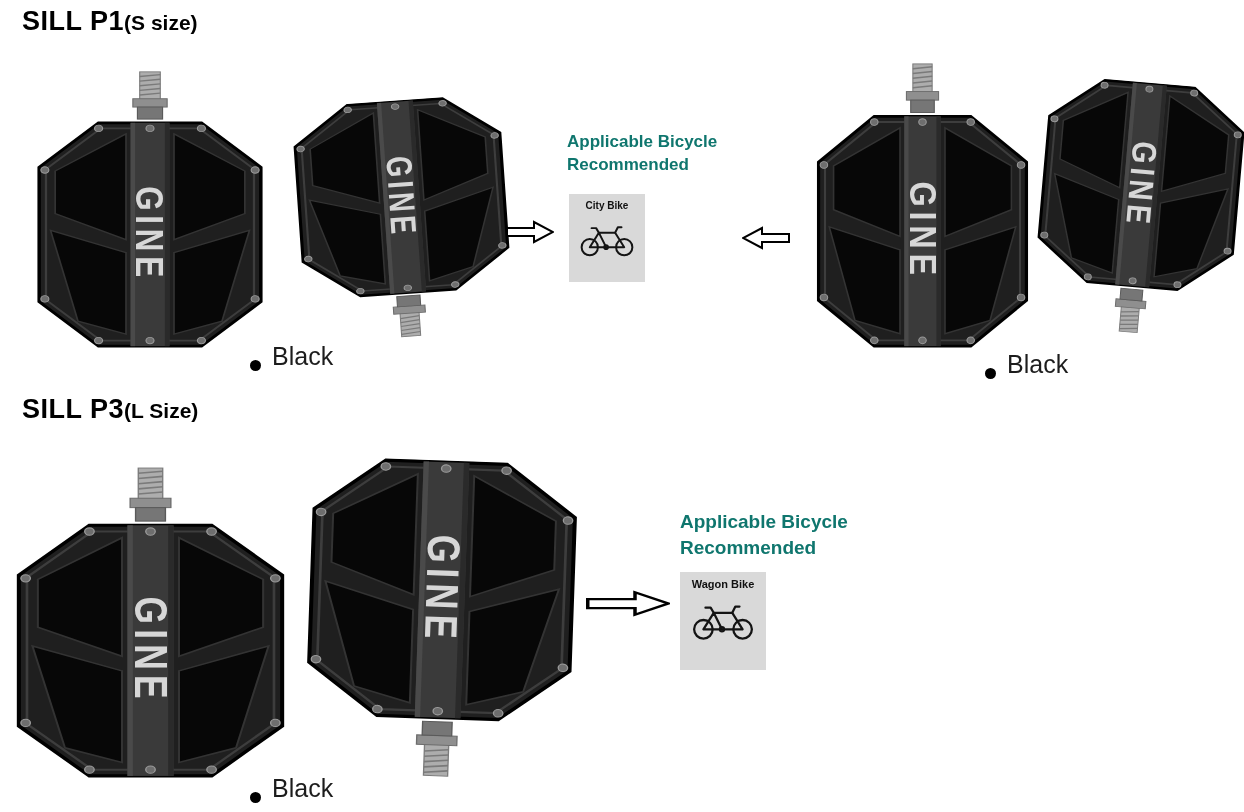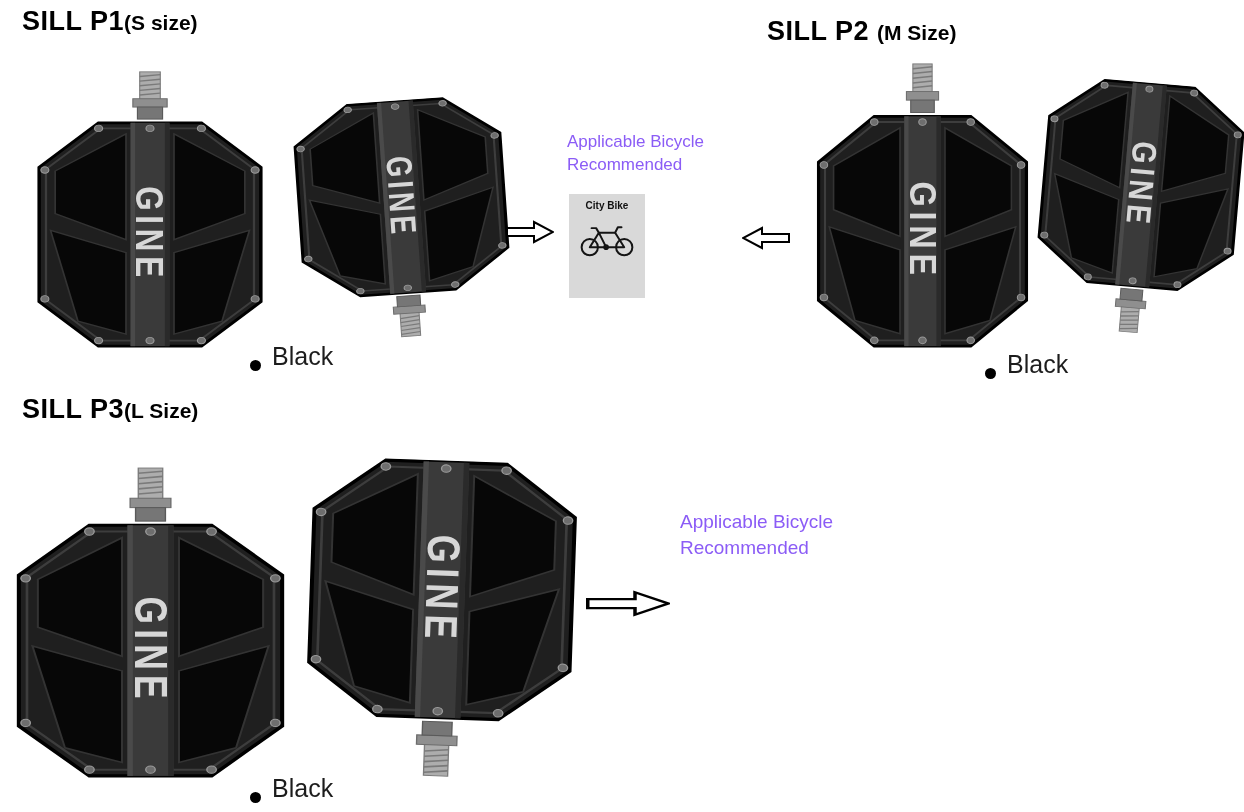--- a/index.html
+++ b/index.html
@@ -6,21 +6,21 @@
   .canvas{
     position:relative;width:1244px;height:812px;background:#ffffff;
     font-family:"Liberation Sans",sans-serif;overflow:hidden;
   }
   .heading{position:absolute;color:#000;font-weight:800;white-space:nowrap;}
   .heading .t{font-size:27px;letter-spacing:.5px;}
   .heading .s{font-size:21px;}
   .pedal{position:absolute;}
   .color-note{position:absolute;display:flex;align-items:flex-end;gap:11px;font-size:25px;color:#1c1c1c;}
   .dot{width:11px;height:11px;border-radius:50%;background:#000;display:inline-block;flex:0 0 auto;}
-  .rec-heading{position:absolute;font-size:17px;font-weight:400;color:#8b5cf6;line-height:1.35;white-space:nowrap;}
+  .rec-heading{position:absolute;font-size:17px;font-weight:700;color:#0f766e;line-height:1.35;white-space:nowrap;}
   .rec-heading.big{font-size:19px;}
   .bike-card{
     position:absolute;background:#d9d9d9;display:flex;flex-direction:column;
     align-items:center;padding-top:6px;box-sizing:border-box;
   }
   .bike-label{font-size:10px;font-weight:700;color:#111;}
   .bike-card.big .bike-label{font-size:11px;}
   .bike-card svg{margin-top:8px;}
   .arrow{position:absolute;}
   .gine{font-family:"Liberation Sans",sans-serif;font-weight:bold;}
@@ -116,35 +116,32 @@
 
   <div class="rec-heading" style="left:567px;top:131px">
     <div>Applicable Bicycle</div>
     <div>Recommended</div>
   </div>
 
   <svg class="arrow" style="left:506px;top:220px;width:48px;height:24px" viewBox="0 0 48 24" preserveAspectRatio="none">
       <use href="#arrow-g"></use>
     </svg>
 
-  <div class="bike-card" style="left:569px;top:194px;width:76px;height:104px">
+  <div class="bike-card" style="left:569px;top:194px;width:76px;height:88px">
     <div class="bike-label">City Bike</div>
     <svg viewBox="0 0 64 42" style="width:58px;height:40px">
         <use href="#bike-g"></use>
       </svg>
   </div>
 
 
   <svg class="arrow" style="left:742px;top:226px;width:48px;height:24px;transform:scaleX(-1)" viewBox="0 0 48 24" preserveAspectRatio="none">
       <use href="#arrow-g"></use>
     </svg>
 
-  <div class="heading" style="left:767px;top:16px">
-    <span class="t">SILL P2</span><span class="s" style="margin-left:8px">(M Size)</span>
-  </div>
 
   <svg class="pedal" style="left:810px;top:62px;width:225px;height:286px" viewBox="0 0 210 300" preserveAspectRatio="none">
       <use href="#pedal-up"></use>
     </svg>
 
   <svg class="pedal" style="left:1034px;top:82px;width:210px;height:252px;transform:rotate(5deg)" viewBox="0 0 210 300" preserveAspectRatio="none">
       <use href="#pedal-down"></use>
     </svg>
 
   <div class="color-note" style="left:985px;top:350px">
@@ -171,15 +168,21 @@
 
   <div class="rec-heading big" style="left:680px;top:509px">
     <div>Applicable Bicycle</div>
     <div>Recommended</div>
   </div>
 
   <svg class="arrow" style="left:586px;top:590px;width:84px;height:27px" viewBox="0 0 48 24" preserveAspectRatio="none">
       <use href="#arrow-g"></use>
     </svg>
 
+  <div class="bike-card big" style="left:680px;top:572px;width:86px;height:98px">
+    <div class="bike-label">Wagon Bike</div>
+    <svg viewBox="0 0 64 42" style="width:66px;height:44px">
+        <use href="#bike-g"></use>
+      </svg>
+  </div>
 
 
 </div>
 
 </body></html>

